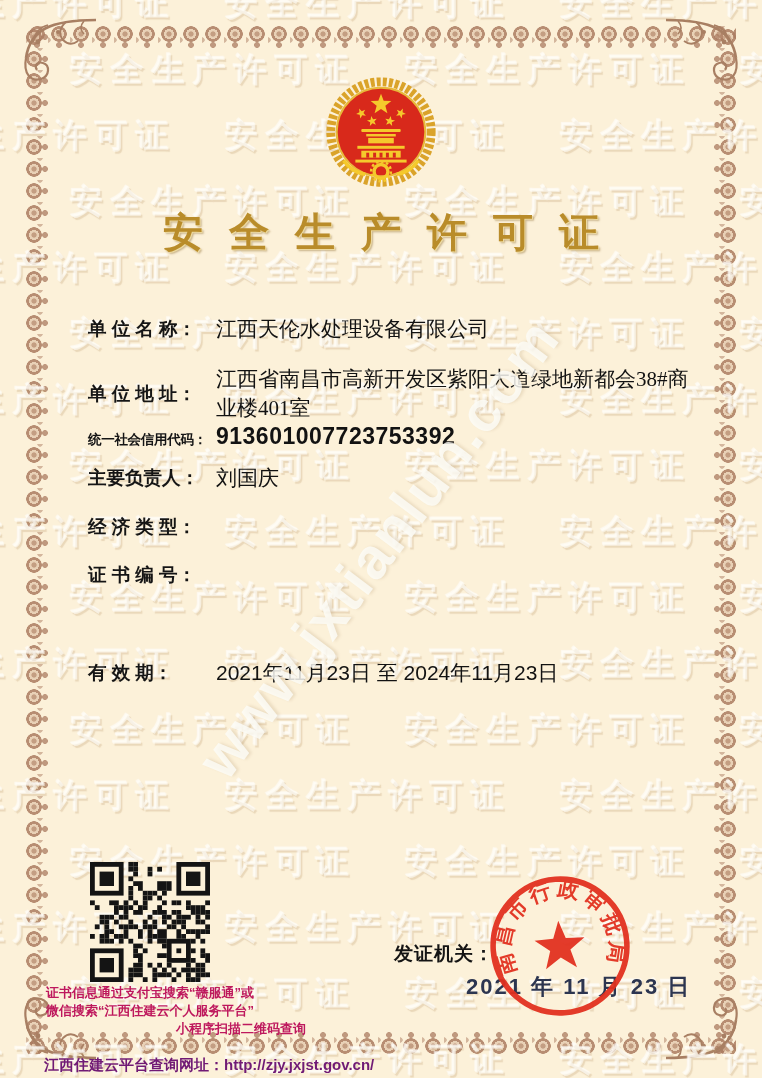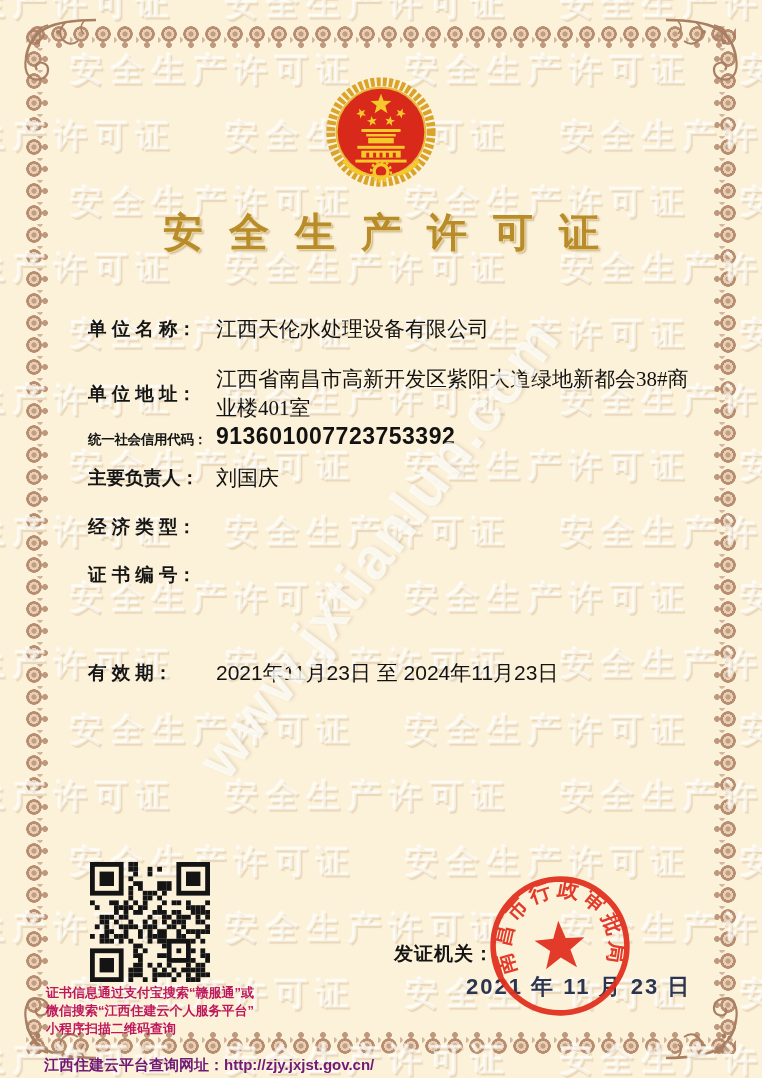--- a/index.html
+++ b/index.html
@@ -64,21 +64,21 @@
 
   
   #diag-wm{position:absolute;left:378px;top:548px;z-index:6;pointer-events:none;white-space:nowrap;
       transform:translate(-50%,-50%) rotate(-53deg);
       font-size:58px;font-weight:bold;letter-spacing:2px;
       color:rgba(253,252,248,.82);text-shadow:2px 2px 3px rgba(160,128,84,.18);}
 
   
   #qr{position:absolute;left:90px;top:862px;width:120px;height:120px;}
   #qr-caption{position:absolute;left:46px;top:984px;width:260px;font-size:13px;font-weight:bold;color:#be185d;line-height:1.4;}
-  #qr-caption .center{text-align:left;}
+  #qr-caption .center{text-align:right;}
   #issuer-label{position:absolute;left:394px;top:941px;font-size:19px;font-weight:bold;color:#141414;letter-spacing:1px;}
   #issue-date{position:absolute;left:466px;top:972px;font-size:22px;font-weight:bold;color:#2c3550;letter-spacing:2px;}
   #seal{position:absolute;left:484px;top:870px;width:152px;height:152px;z-index:7;opacity:.94;transform:rotate(-4deg);}
   #footer-line{position:absolute;left:44px;top:1056px;font-size:15px;font-weight:bold;color:#701a75;z-index:2;}
 </style>
 </head>
 <body>
 
 <div id="page">
 

